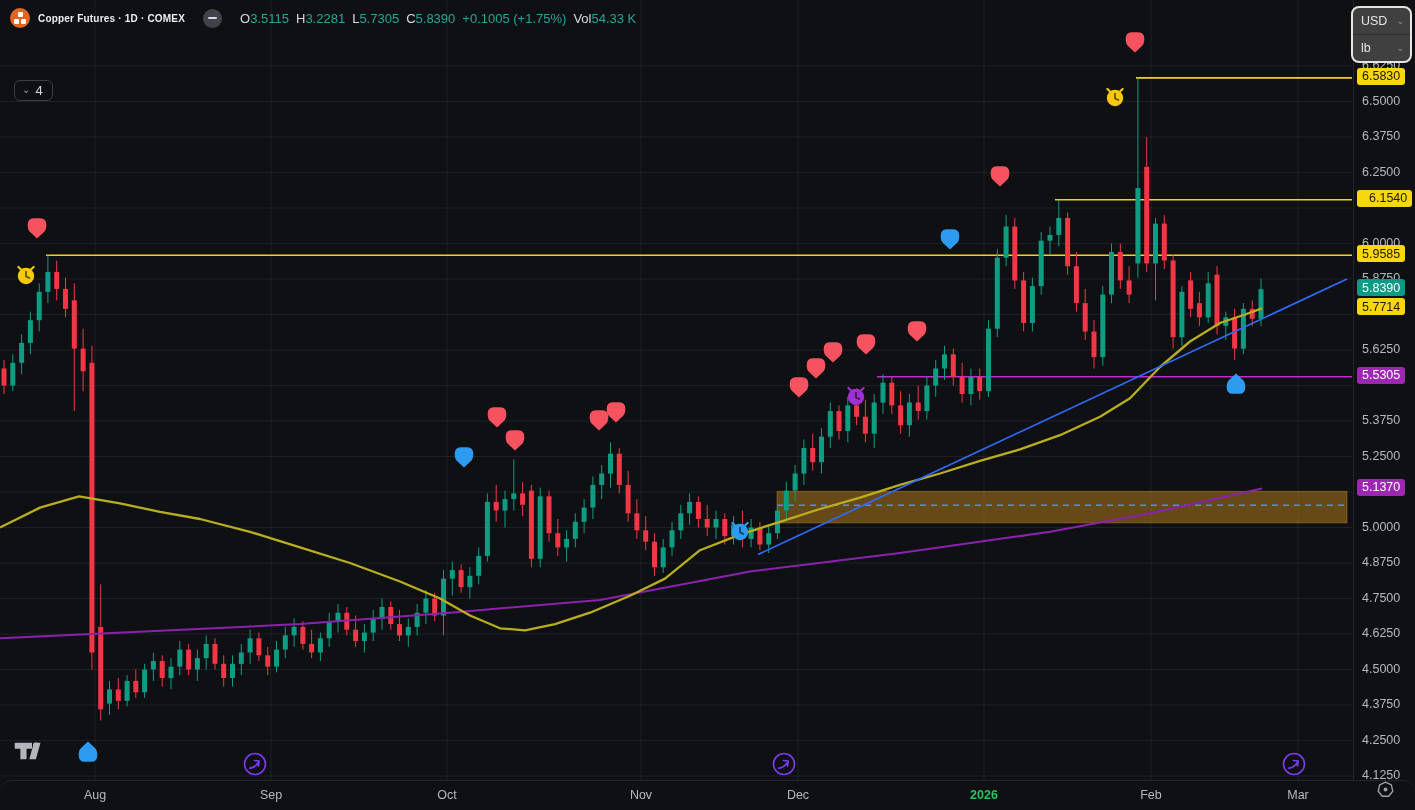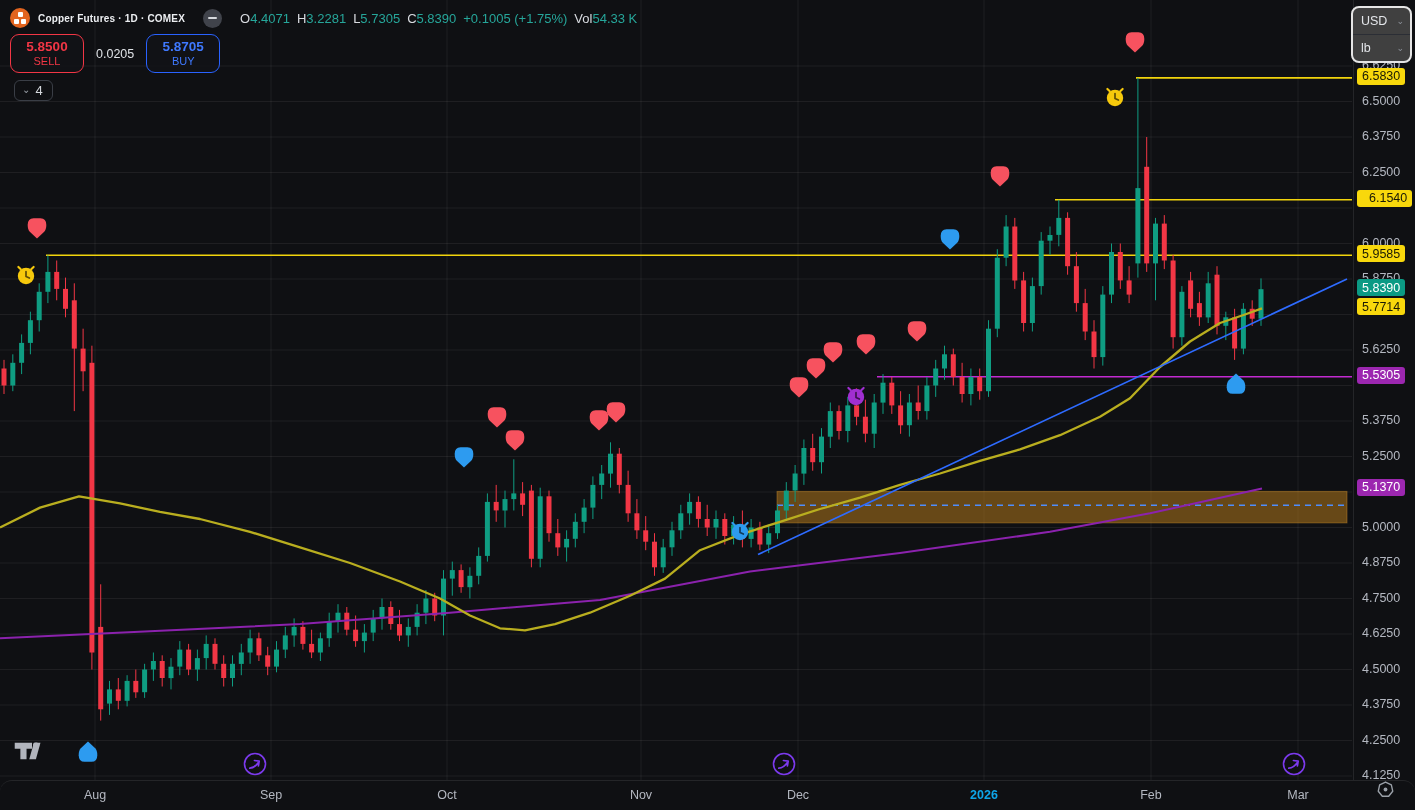--- a/index.html
+++ b/index.html
@@ -38,21 +38,21 @@
   
   .paxis{position:absolute;left:1353px;top:0;width:62px;height:780px;z-index:2;border-left:1px solid rgba(255,255,255,.09);}
   .tick{position:absolute;left:8px;font-size:12.5px;color:#b4b8c1;white-space:nowrap;}
   .pill{position:absolute;left:3px;font-size:12.5px;padding:1.5px 5px;border-radius:3px;white-space:nowrap;cursor:pointer;}
   .pill.yellow{background:#f8d80c;color:#1a1a05;}
   .pill.teal{background:#0b9a84;color:#fff;}
   .pill.purple{background:#9c27b0;color:#fff;}
   
   .taxis{position:absolute;left:0;top:780px;width:1415px;height:30px;z-index:2;border-top:1px solid rgba(255,255,255,.09);border-radius:12px;}
   .month{position:absolute;top:7px;width:44px;text-align:center;font-size:12.5px;color:#b4b8c1;}
-  .month.bold{color:#0ea5e9;font-weight:700;}
+  .month.bold{color:#22c55e;font-weight:700;}
   .tvlogo{position:absolute;left:13px;top:741px;z-index:4;cursor:pointer;}
   .target{position:absolute;left:1377px;top:781px;z-index:4;cursor:pointer;}
 </style>
 </head>
 <body>
 
 <div class="stage">
 
   <svg id="chart-svg" width="1415" height="810">
       <g>
@@ -449,40 +449,29 @@
     <div class="cu-icon">
         <i></i>
         <i></i>
         <i></i>
       </div>
     <div class="title">Copper Futures · 1D · COMEX</div>
     <div class="circle-btn">
         <span></span>
       </div>
     <div class="ohlc">
-      <span><span class="lt">O</span><span class="vl">4.4071</span></span>
+      <span><span class="lt">O</span><span class="vl">3.5115</span></span>
       <span><span class="lt">H</span><span class="vl">3.2281</span></span>
       <span><span class="lt">L</span><span class="vl">5.7305</span></span>
       <span><span class="lt">C</span><span class="vl">5.8390</span></span>
       <span class="vl">+0.1005 (+1.75%)</span>
       <span><span class="lt">Vol</span><span class="vl">54.33 K</span></span>
     </div>
   </div>
 
-  <div class="trade">
-    <div class="tbtn sell">
-      <div class="p">5.8500</div>
-      <div class="l">SELL</div>
-    </div>
-    <div class="spread">0.0205</div>
-    <div class="tbtn buy">
-      <div class="p">5.8705</div>
-      <div class="l">BUY</div>
-    </div>
-  </div>
   <div class="chip">
     <span class="ch">⌄</span>
     <span>4</span>
   </div>
 
   <div class="units">
     <div class="row">
       <span>USD</span>
       <span class="ch">⌄</span>
     </div>

